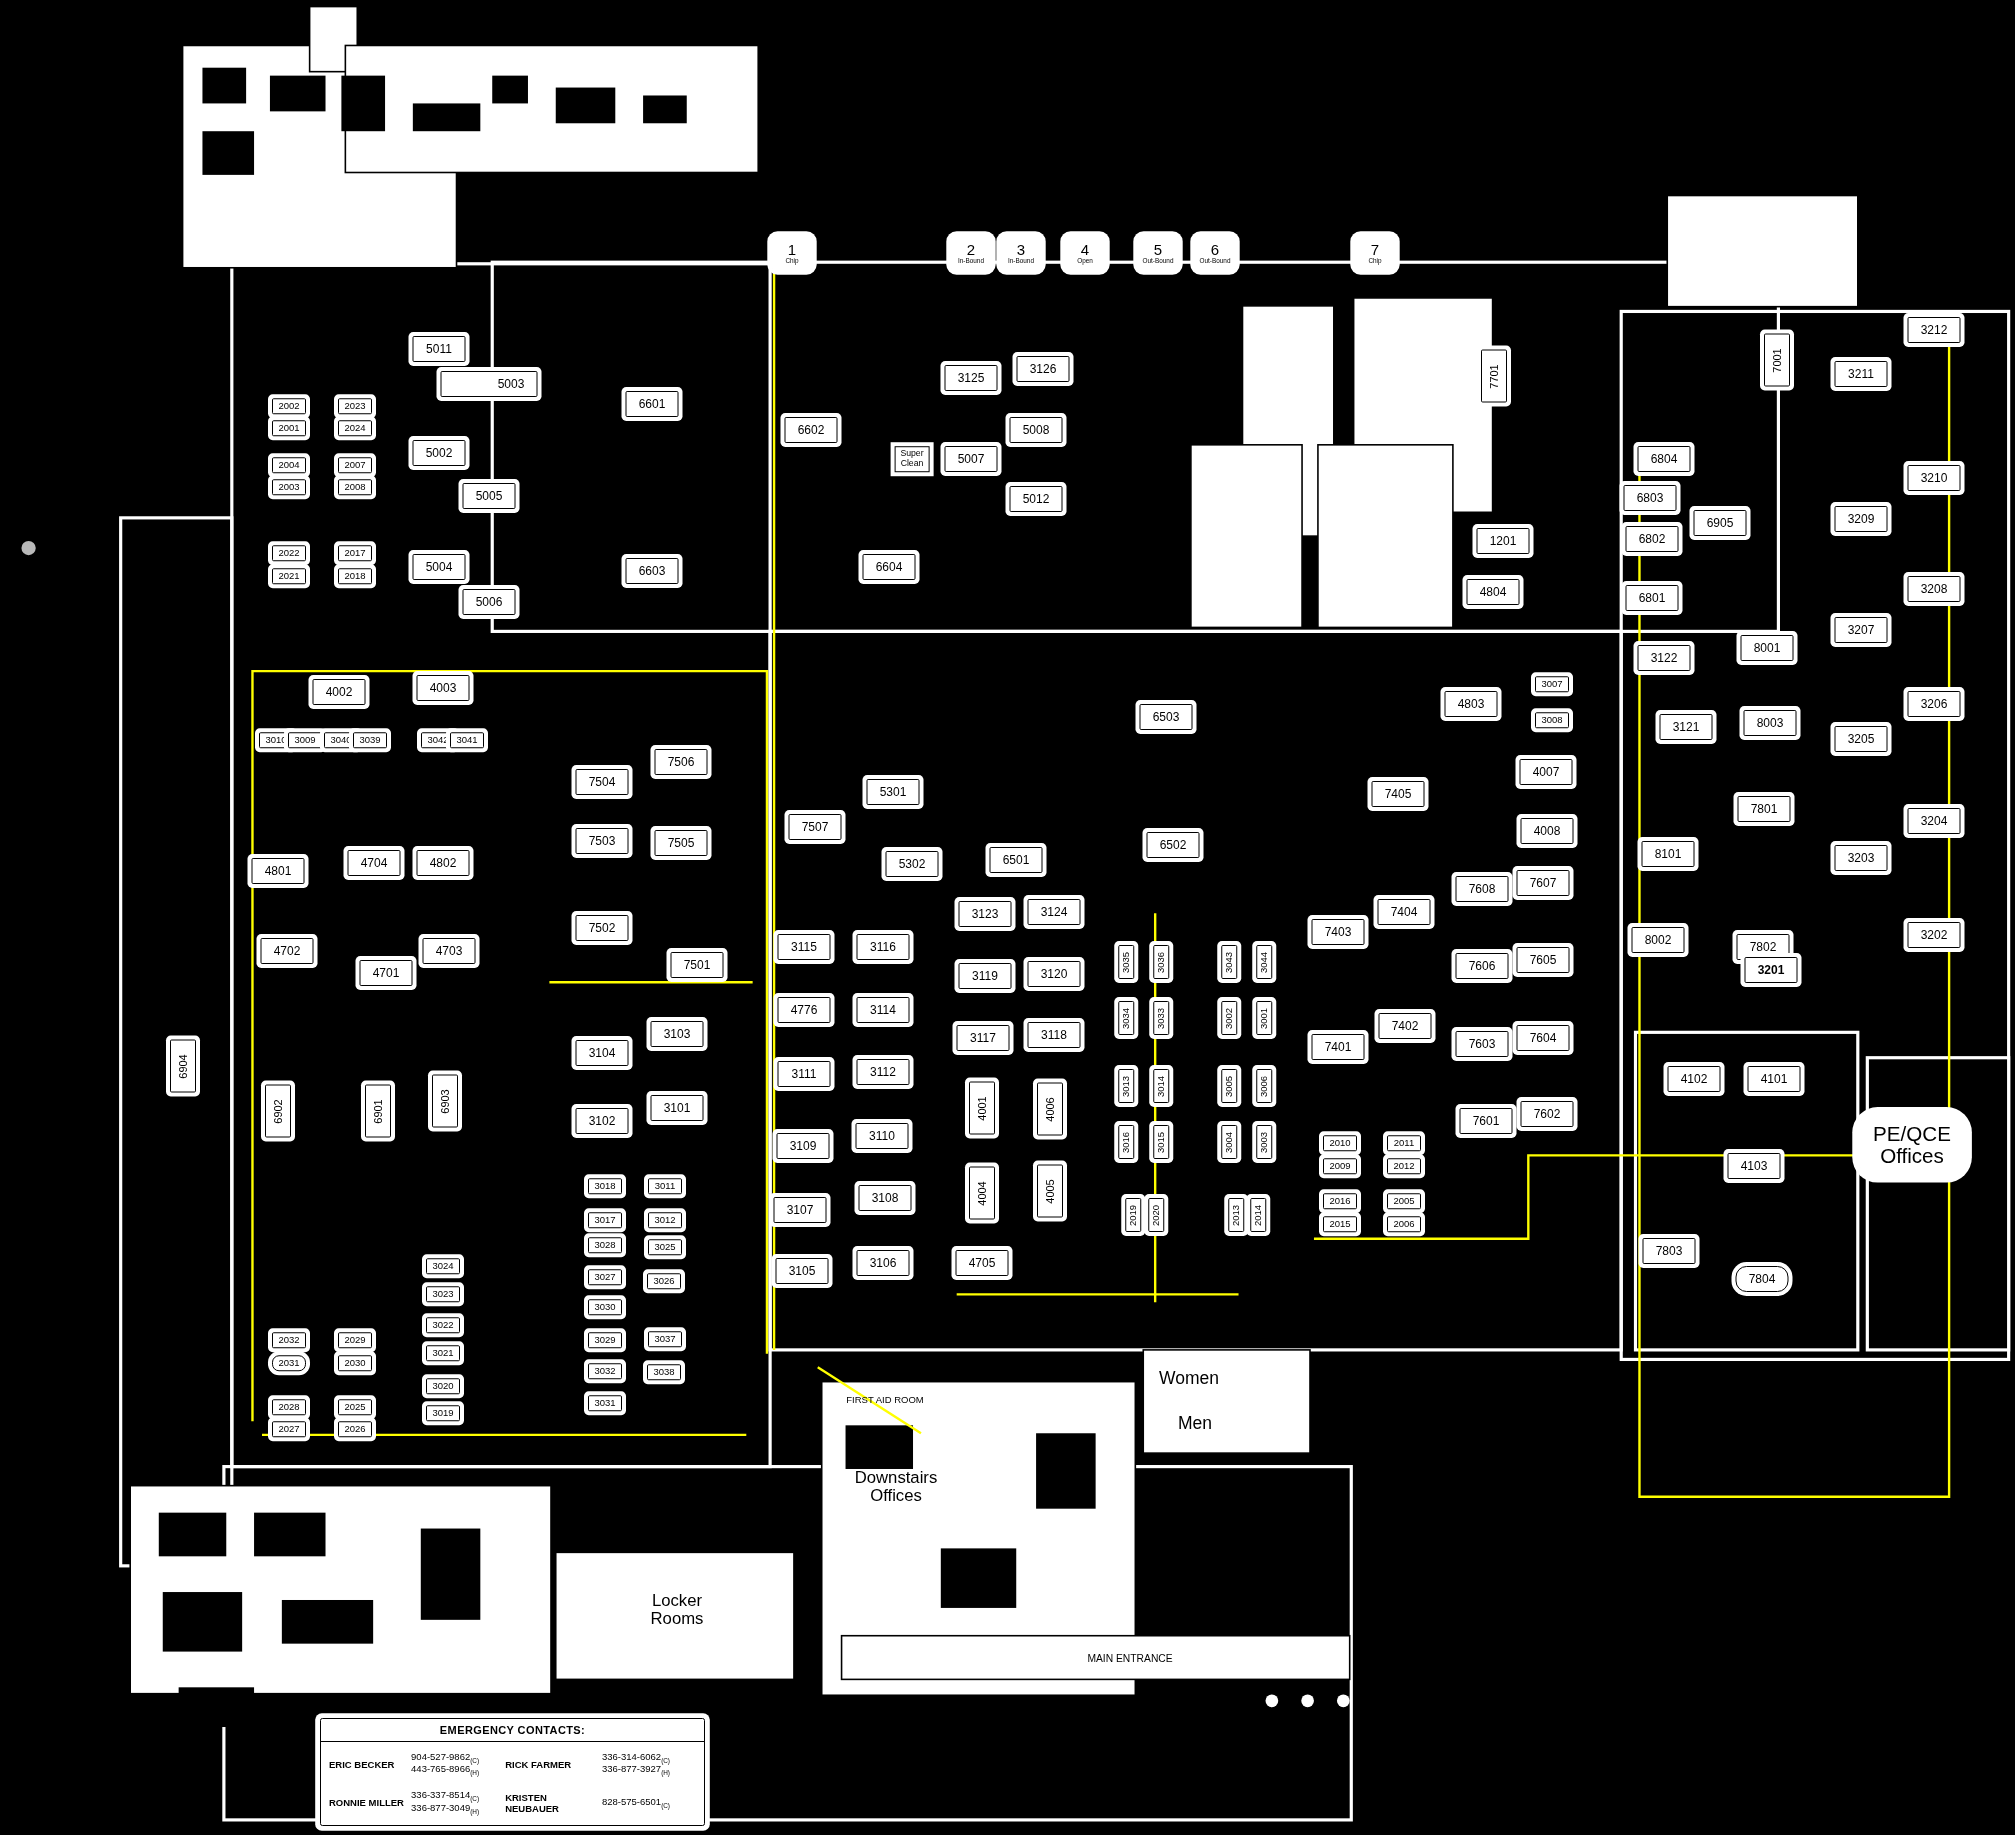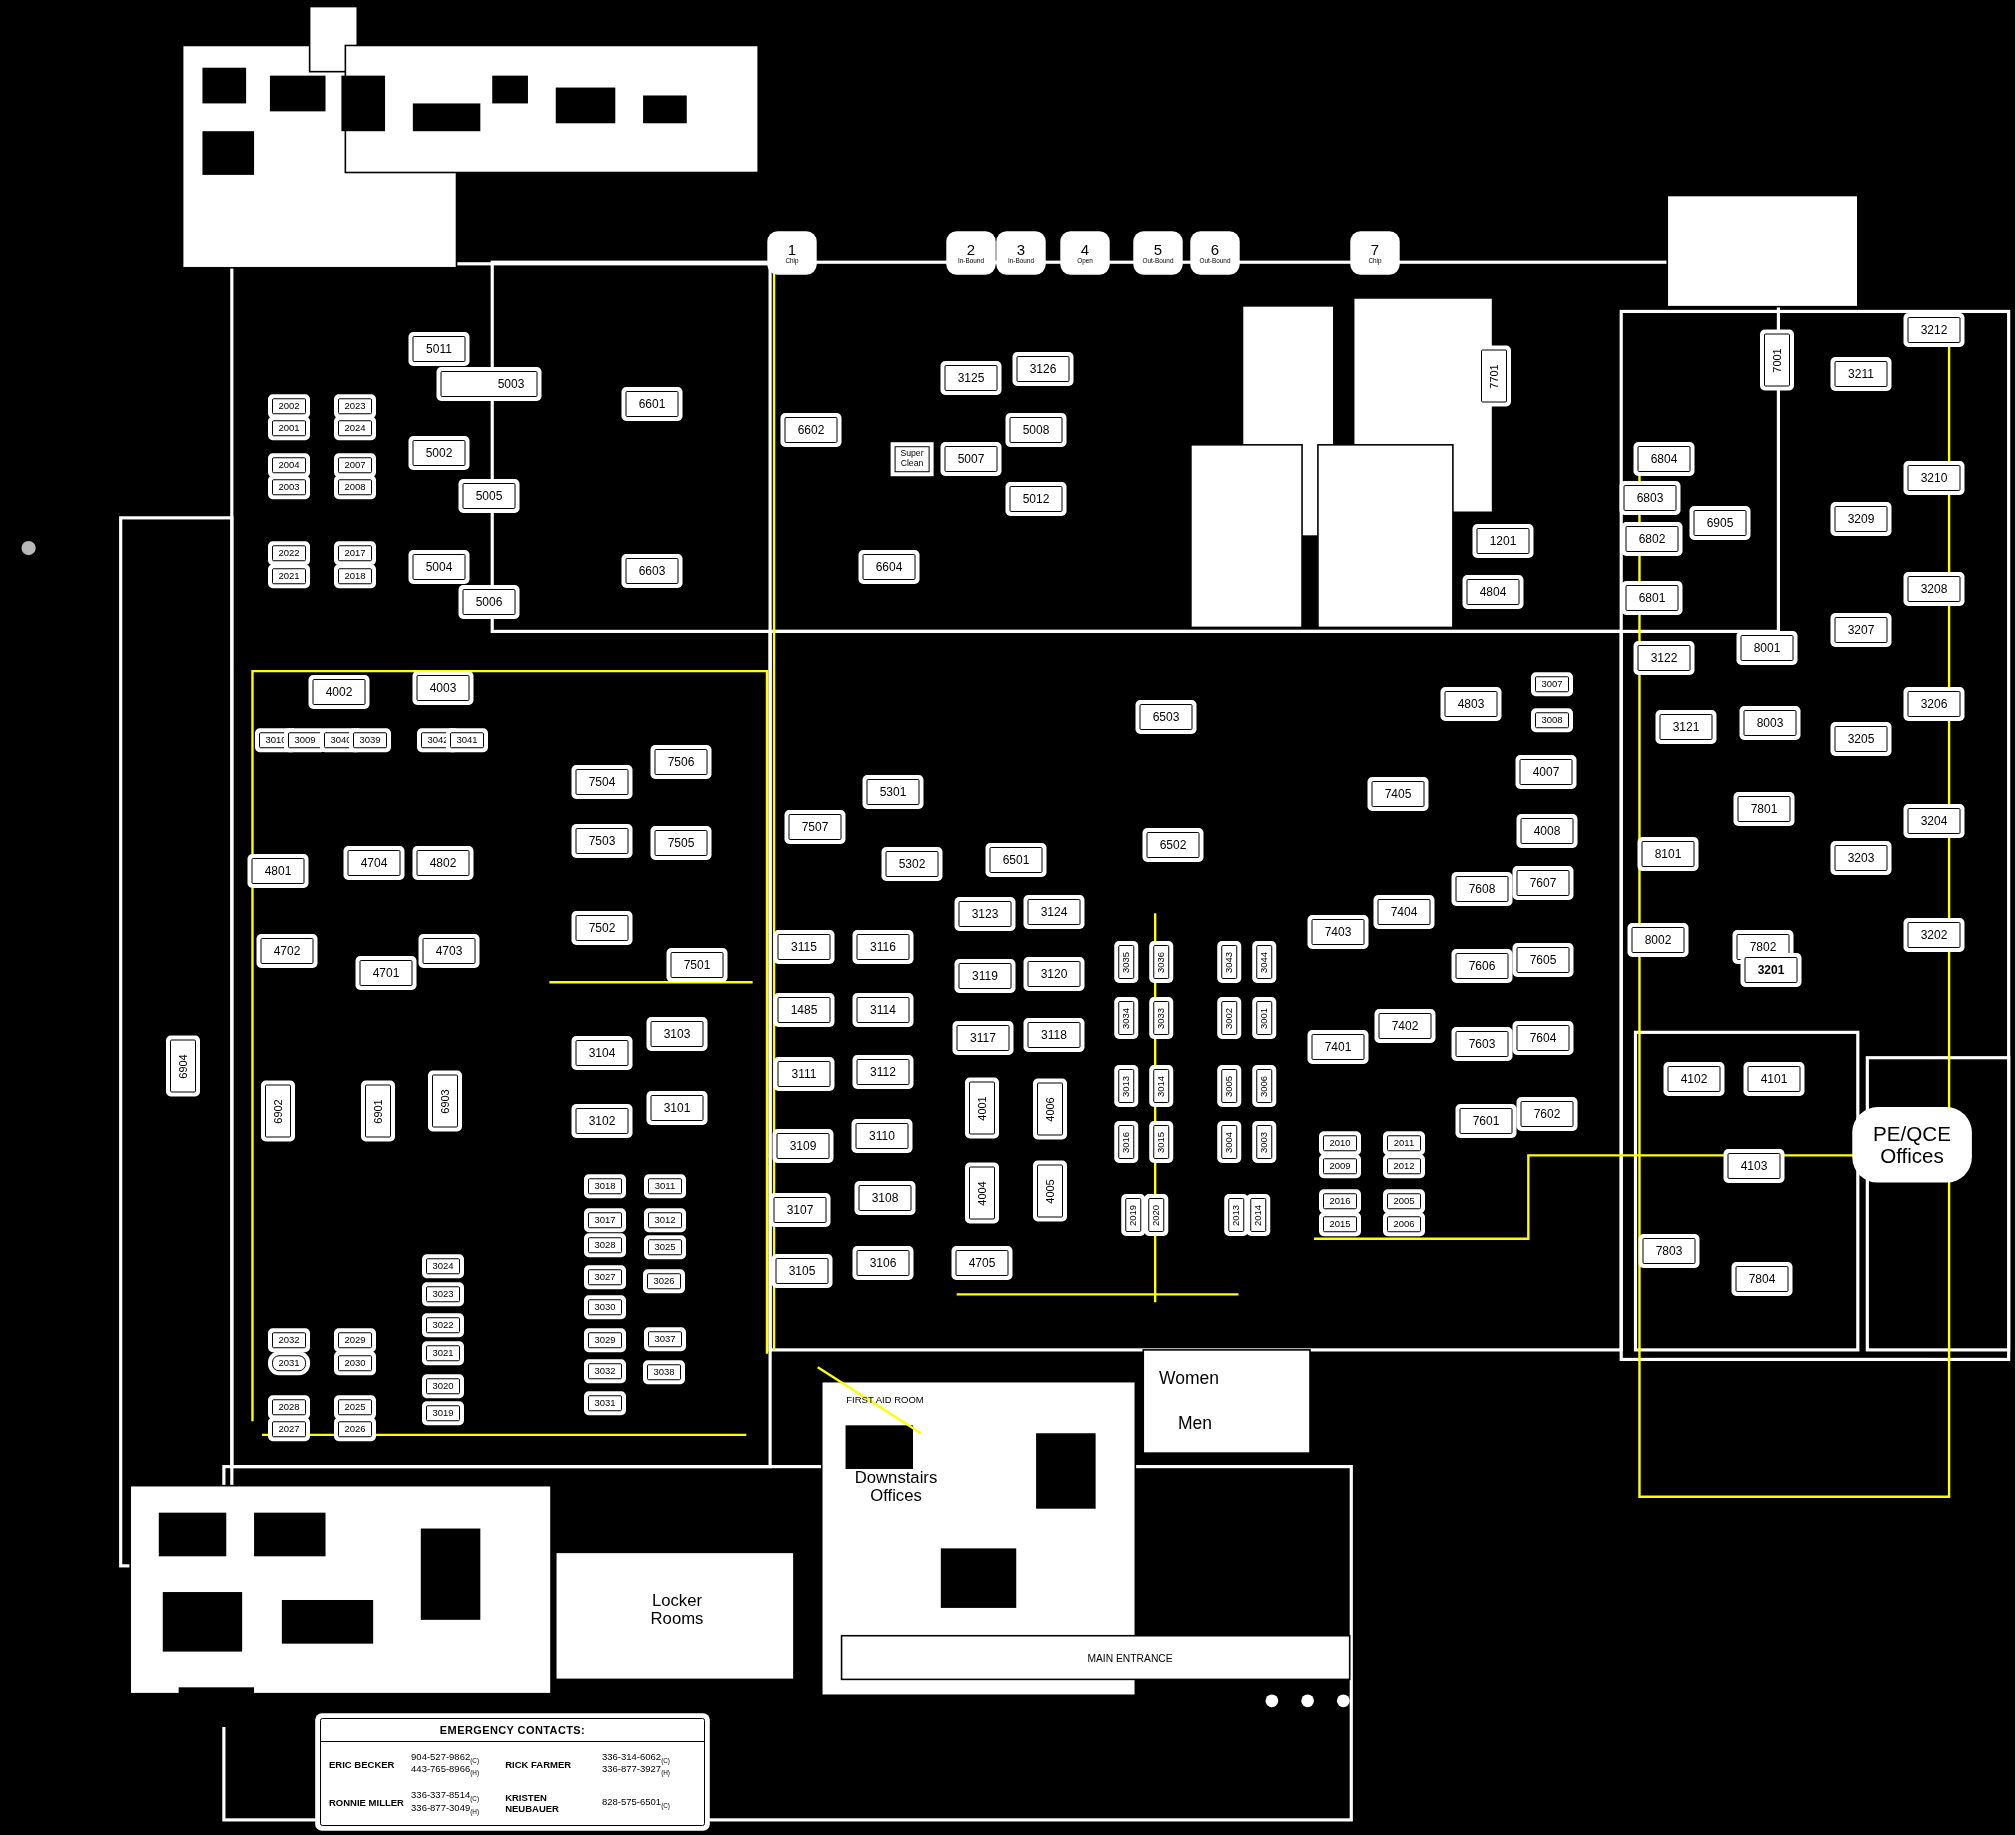--- a/index.html
+++ b/index.html
@@ -191,21 +191,21 @@
       <div class="room m" style="left: 893px; top: 792px;">5301</div>
       <div class="room m" style="left: 912px; top: 864px;">5302</div>
       <div class="room m" style="left: 1166px; top: 717px;">6503</div>
       <div class="room m" style="left: 1016px; top: 860px;">6501</div>
       <div class="room m" style="left: 1173px; top: 845px;">6502</div>
       <div class="room m" style="left: 602px; top: 1053px;">3104</div>
       <div class="room m" style="left: 677px; top: 1034px;">3103</div>
       <div class="room m" style="left: 602px; top: 1121px;">3102</div>
       <div class="room m" style="left: 677px; top: 1108px;">3101</div>
       <div class="room m" style="left: 804px; top: 947px;">3115</div>
-      <div class="room m" style="left: 804px; top: 1010px;">1485</div>
+      <div class="room m" style="left: 804px; top: 1010px;">4776</div>
       <div class="room m" style="left: 804px; top: 1074px;">3111</div>
       <div class="room m" style="left: 803px; top: 1146px;">3109</div>
       <div class="room m" style="left: 800px; top: 1210px;">3107</div>
       <div class="room m" style="left: 802px; top: 1271px;">3105</div>
       <div class="room m" style="left: 883px; top: 947px;">3116</div>
       <div class="room m" style="left: 883px; top: 1010px;">3114</div>
       <div class="room m" style="left: 883px; top: 1072px;">3112</div>
       <div class="room m" style="left: 882px; top: 1136px;">3110</div>
       <div class="room m" style="left: 885px; top: 1198px;">3108</div>
       <div class="room m" style="left: 883px; top: 1263px;">3106</div>
@@ -358,21 +358,21 @@
       <div class="room m" style="left: 1934px; top: 704px;">3206</div>
       <div class="room m" style="left: 1861px; top: 739px;">3205</div>
       <div class="room m" style="left: 1934px; top: 821px;">3204</div>
       <div class="room m" style="left: 1861px; top: 858px;">3203</div>
       <div class="room m" style="left: 1934px; top: 935px;">3202</div>
       <div class="room m" style="left: 1771px; top: 970px; font-weight: bold;">3201</div>
       <div class="room m" style="left: 1694px; top: 1079px;">4102</div>
       <div class="room m" style="left: 1774px; top: 1079px;">4101</div>
       <div class="room m" style="left: 1754px; top: 1166px;">4103</div>
       <div class="room m" style="left: 1669px; top: 1251px;">7803</div>
-      <div class="room m" style="left: 1762px; top: 1279px;">7804</div>
+      <div class="room m" style="left: 1762px; top: 1279px; border-radius: 11px;">7804</div>
     </div>
   <div id="labels-layer">
       <div class="alabel pill" style="left: 1912px; top: 1145px; font-size: 20.6px;">PE/QCE<br>Offices</div>
       <div class="alabel rbox" style="left: 912px; top: 459px; font-size: 8.7px;">Super<br>Clean</div>
       <div class="alabel" style="left: 885px; top: 1400px; font-size: 9.5px;">FIRST AID ROOM</div>
       <div class="alabel" style="left: 896px; top: 1487px; font-size: 16.7px;">Downstairs<br>Offices</div>
       <div class="alabel" style="left: 677px; top: 1610px; font-size: 16.7px;">Locker<br>Rooms</div>
       <div class="alabel" style="left: 1189px; top: 1378px; font-size: 17.5px;">Women</div>
       <div class="alabel" style="left: 1195px; top: 1423px; font-size: 17.5px;">Men</div>
       <div class="alabel" style="left: 1130px; top: 1659px; font-size: 10.3px;">MAIN ENTRANCE</div>

